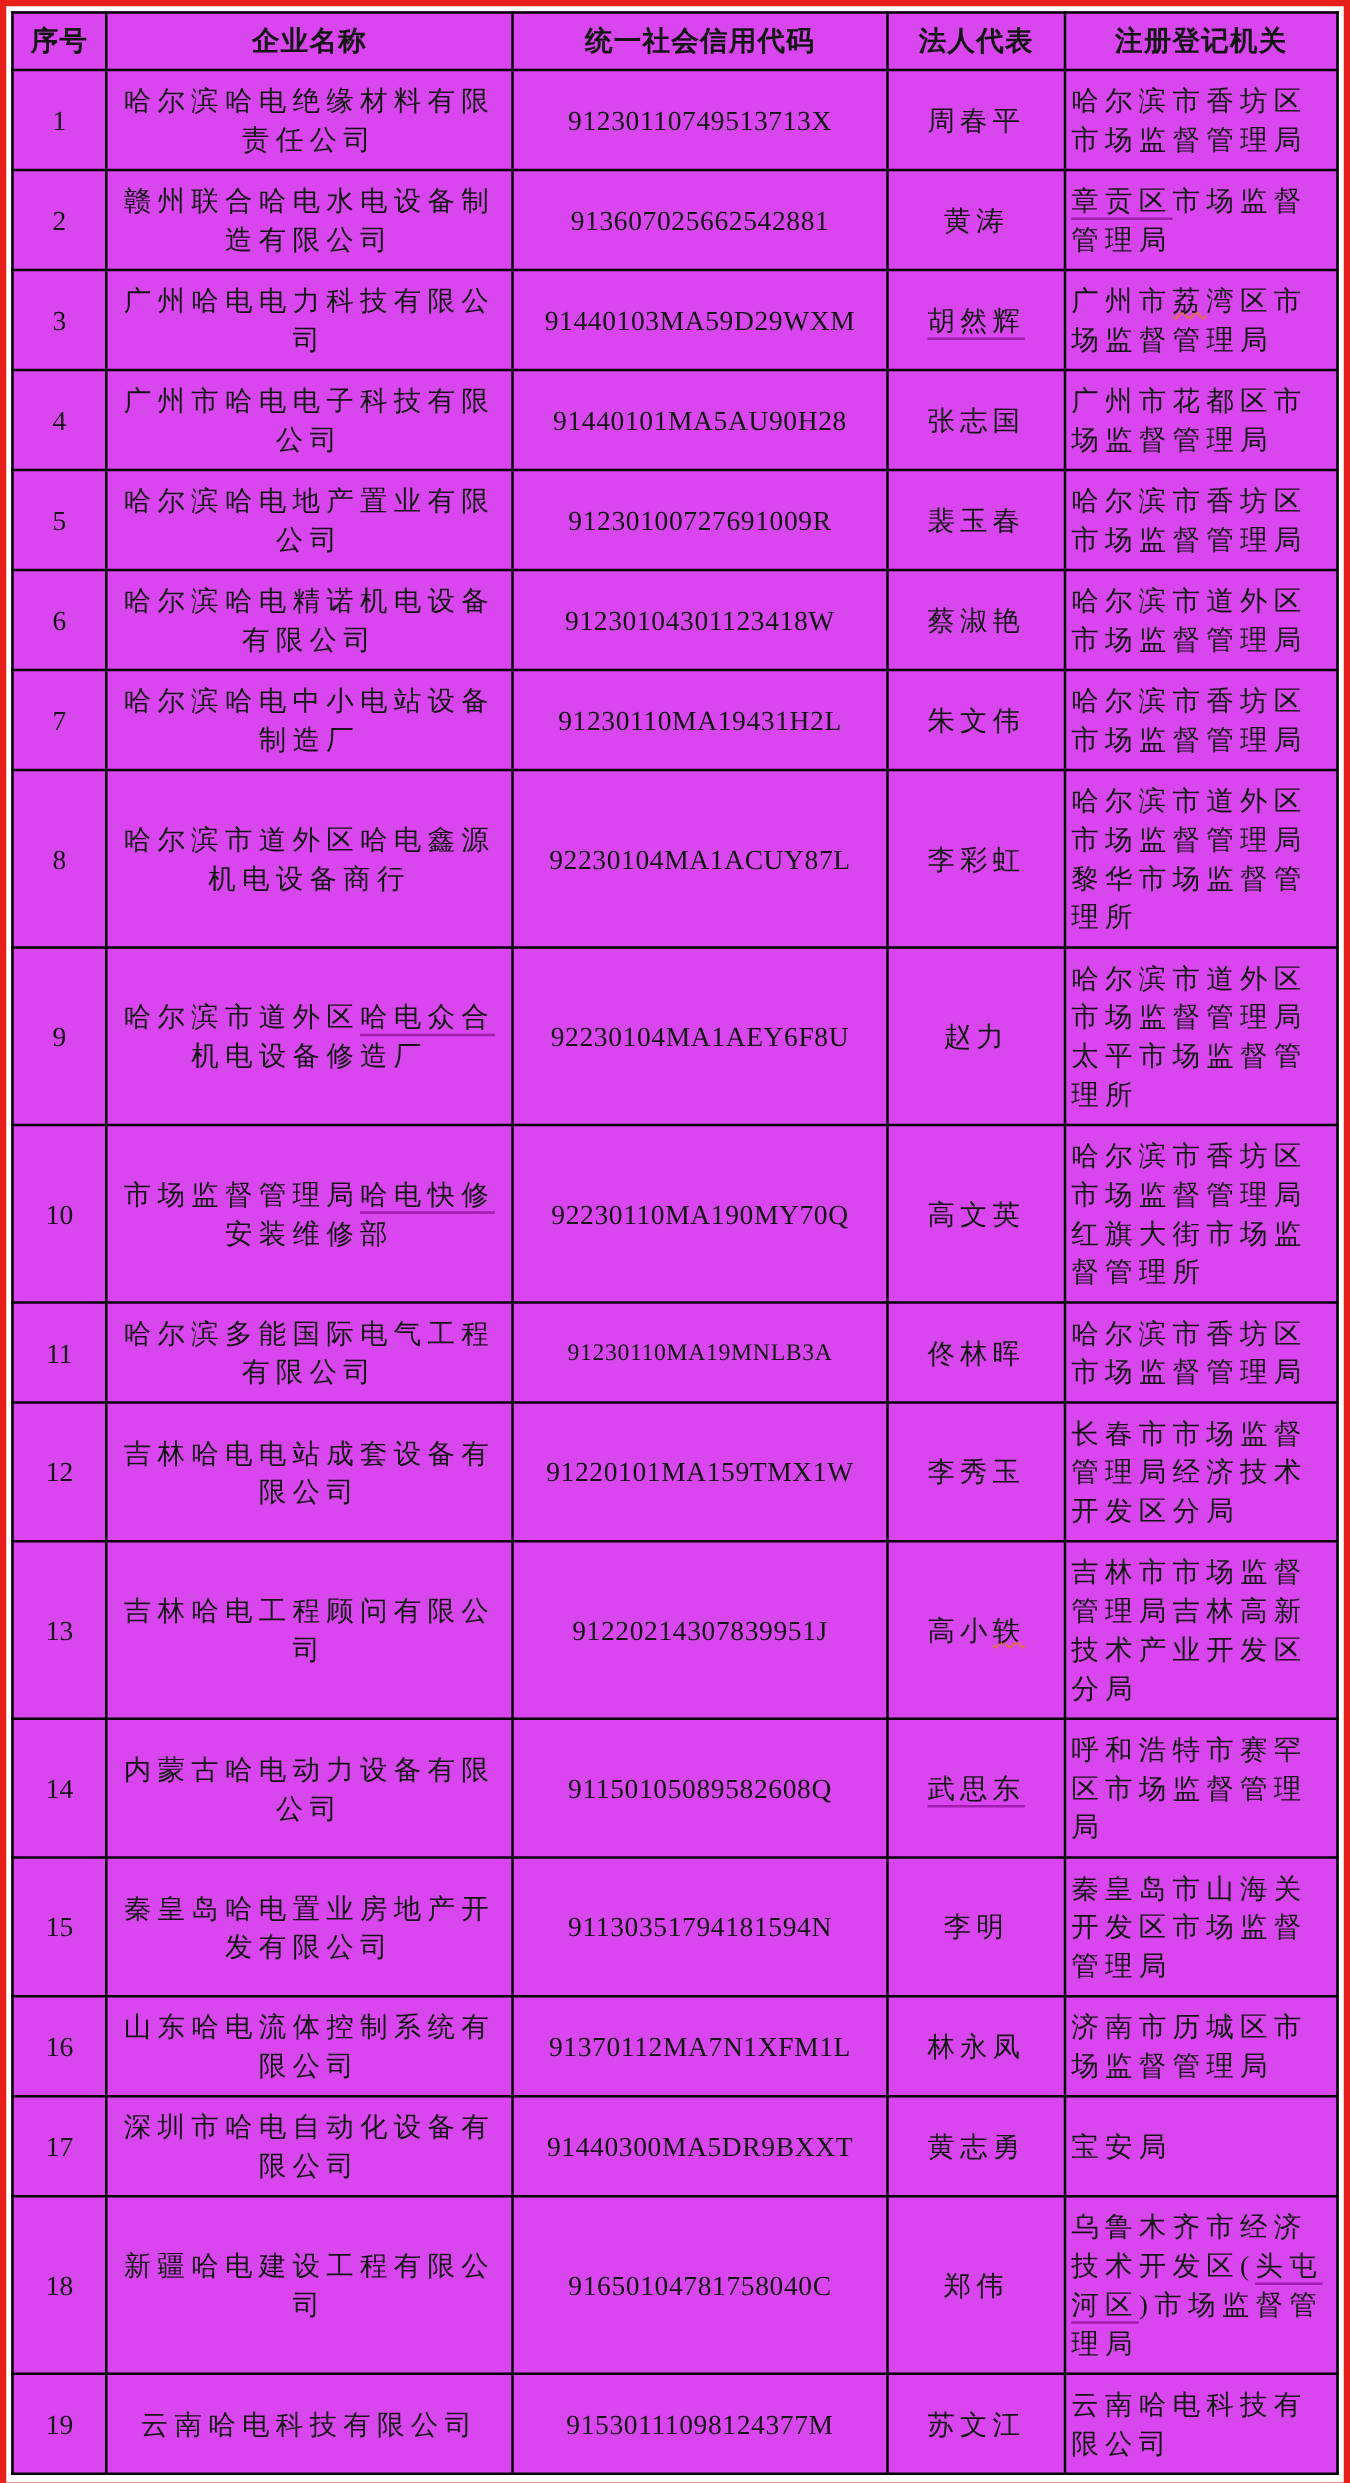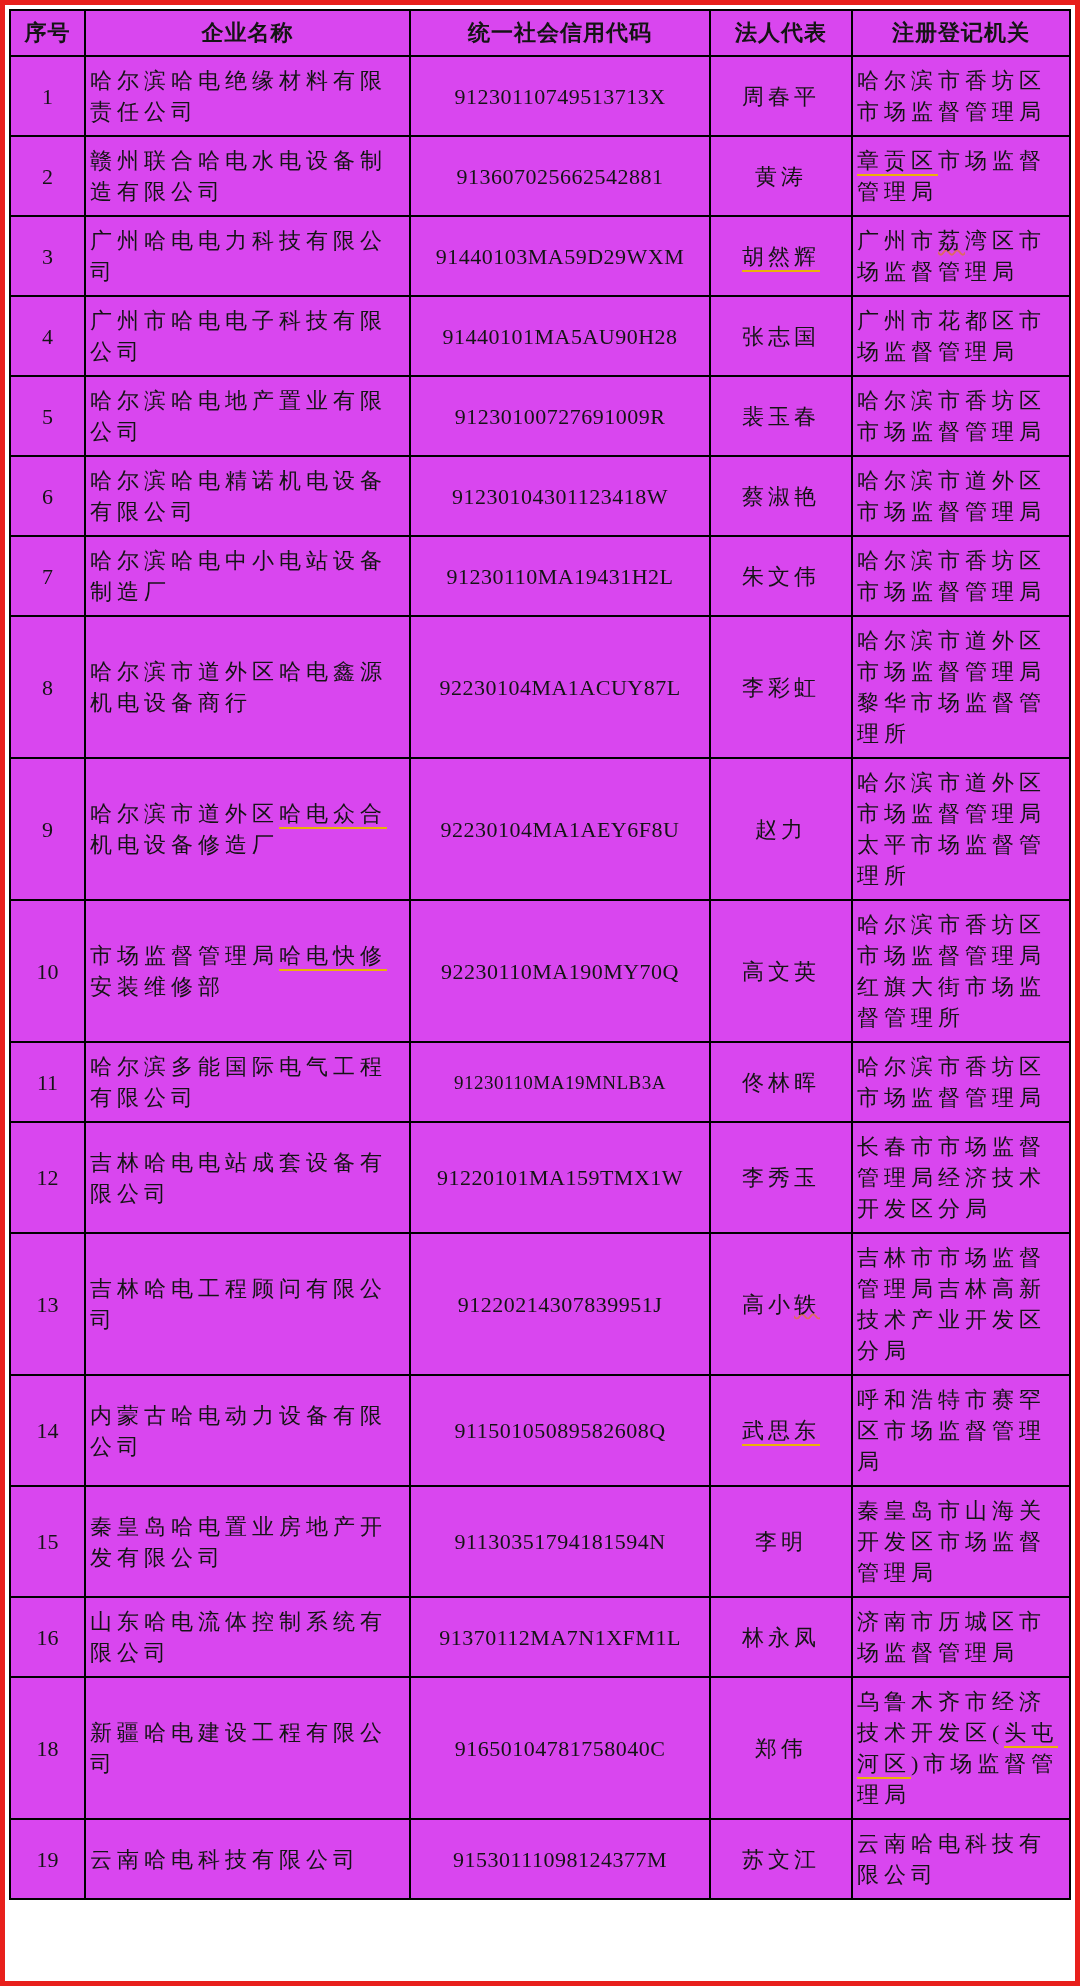--- a/index.html
+++ b/index.html
@@ -44,21 +44,21 @@
     line-height: 31px;
     padding: 8px 4px;
   }
   td.td-seq {
     text-align: center;
     font-size: 22px;
     letter-spacing: 0;
     font-family: "Liberation Serif", "DejaVu Serif", serif;
   }
   td.td-name {
-    text-align: left;
+    text-align: center;
     padding-left: 14px;
     padding-right: 5px;
     letter-spacing: 5px;
   }
   td.td-code {
     text-align: center;
     font-size: 24px;
     letter-spacing: 0.5px;
     font-family: Liberation Serif, serif;
   }
@@ -68,21 +68,21 @@
     letter-spacing: 4px;
   }
   td.td-auth {
     text-align: left;
     padding-left: 12px;
     padding-right: 3px;
     letter-spacing: 5px;
   }
   
   .u-blue {
-    border-bottom: 2px solid #eab308;
+    border-bottom: 2px solid #a21caf;
     padding-bottom: 1px;
   }
   .u-red {
     text-decoration-line: underline;
     text-decoration-style: wavy;
     text-decoration-color: #dd6a62;
     text-decoration-thickness: 1.5px;
   }
 </style>
 </head>
@@ -213,20 +213,27 @@
           <td class="td-auth">秦皇岛市山海关开发区市场监督管理局</td>
         </tr>
         <tr>
           <td class="td-seq">16</td>
           <td class="td-name">山东哈电流体控制系统有限公司</td>
           <td class="td-code">91370112MA7N1XFM1L</td>
           <td class="td-rep">林永凤</td>
           <td class="td-auth">济南市历城区市场监督管理局</td>
         </tr>
         <tr>
+          <td class="td-seq">17</td>
+          <td class="td-name">深圳市哈电自动化设备有限公司</td>
+          <td class="td-code">91440300MA5DR9BXXT</td>
+          <td class="td-rep">黄志勇</td>
+          <td class="td-auth">宝安局</td>
+        </tr>
+        <tr>
           <td class="td-seq">18</td>
           <td class="td-name">新疆哈电建设工程有限公司</td>
           <td class="td-code">91650104781758040C</td>
           <td class="td-rep">郑伟</td>
           <td class="td-auth"><span>乌鲁木齐市经济技术开发区(</span><span class="u-blue">头屯河区</span><span>)市场监督管理局</span></td>
         </tr>
         <tr>
           <td class="td-seq">19</td>
           <td class="td-name">云南哈电科技有限公司</td>
           <td class="td-code">91530111098124377M</td>

